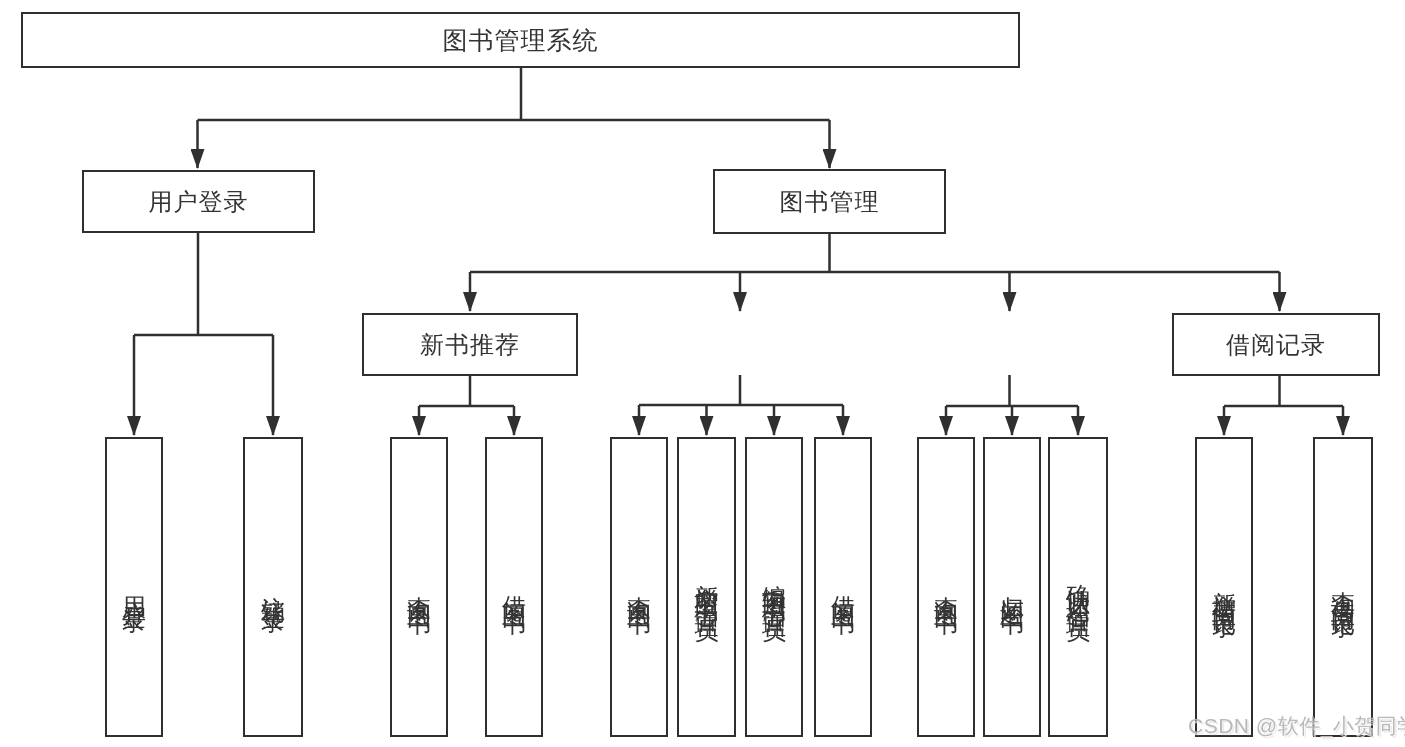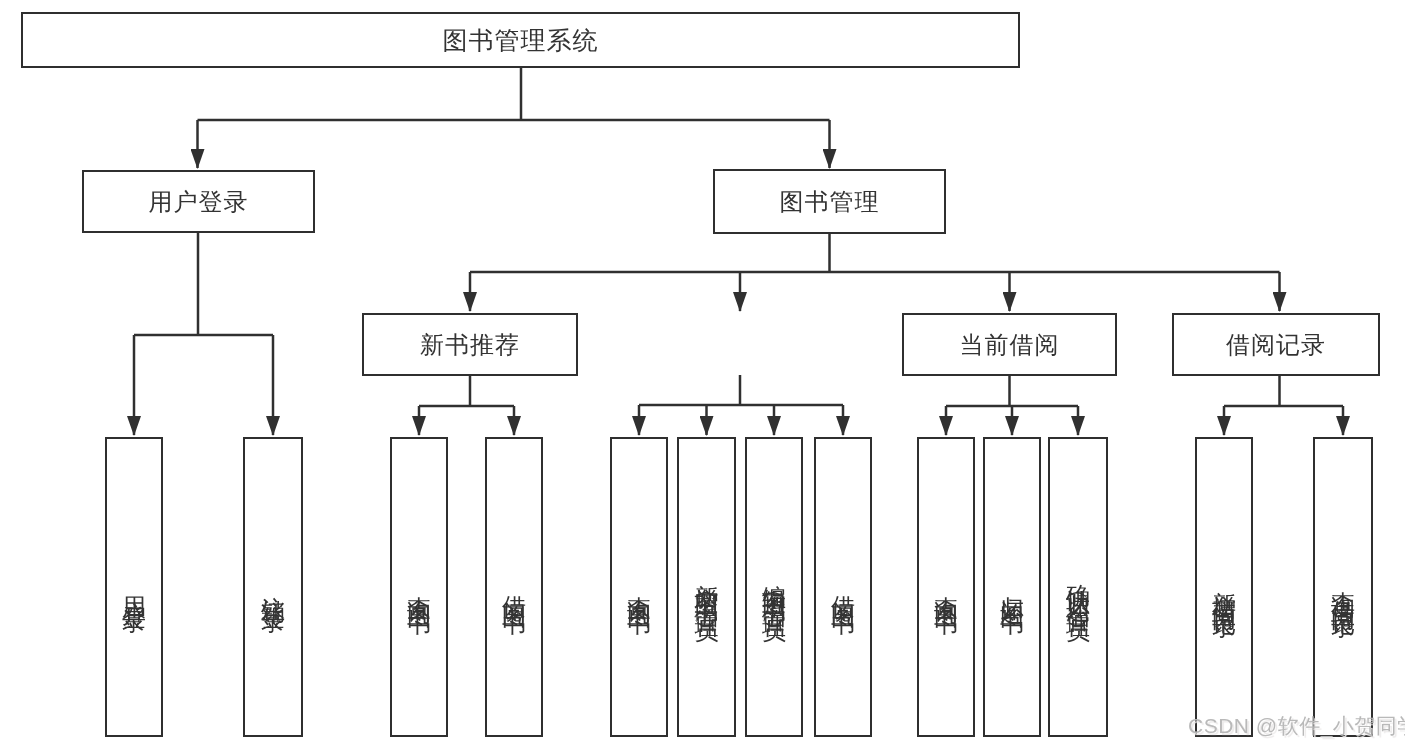--- a/index.html
+++ b/index.html
@@ -72,21 +72,20 @@
     <line class="ln" x1="1224" y1="406" x2="1224" y2="435" marker-end="url(#arw)"></line>
     <line class="ln" x1="1343" y1="406" x2="1343" y2="435" marker-end="url(#arw)"></line>
   </svg>
 
   <div class="box hbox root-box" style="left:21px;top:12px;width:999px;height:56px;">图书管理系统</div>
 
   <div class="box hbox" style="left:82px;top:170px;width:233px;height:63px;">用户登录</div>
   <div class="box hbox" style="left:362px;top:313px;width:216px;height:63px;">新书推荐</div>
 
   <div class="box hbox" style="left:713px;top:169px;width:233px;height:65px;">图书管理</div>
-  <div class="box hbox" style="left:902px;top:313px;width:215px;height:63px;">当前借阅</div>
   <div class="box hbox" style="left:1172px;top:313px;width:208px;height:63px;">借阅记录</div>
 
   <div class="box vbox" style="left:105px;top:437px;width:58px;height:300px;">用户登录</div>
   <div class="box vbox" style="left:243px;top:437px;width:60px;height:300px;">注销登录</div>
 
   <div class="box vbox" style="left:390px;top:437px;width:58px;height:300px;">查询图书</div>
   <div class="box vbox" style="left:485px;top:437px;width:58px;height:300px;">借阅图书</div>
 
   <div class="box vbox" style="left:610px;top:437px;width:58px;height:300px;">查询图书</div>
   <div class="box vbox" style="left:677px;top:437px;width:59px;height:300px;">新增图书（管理员）</div>

